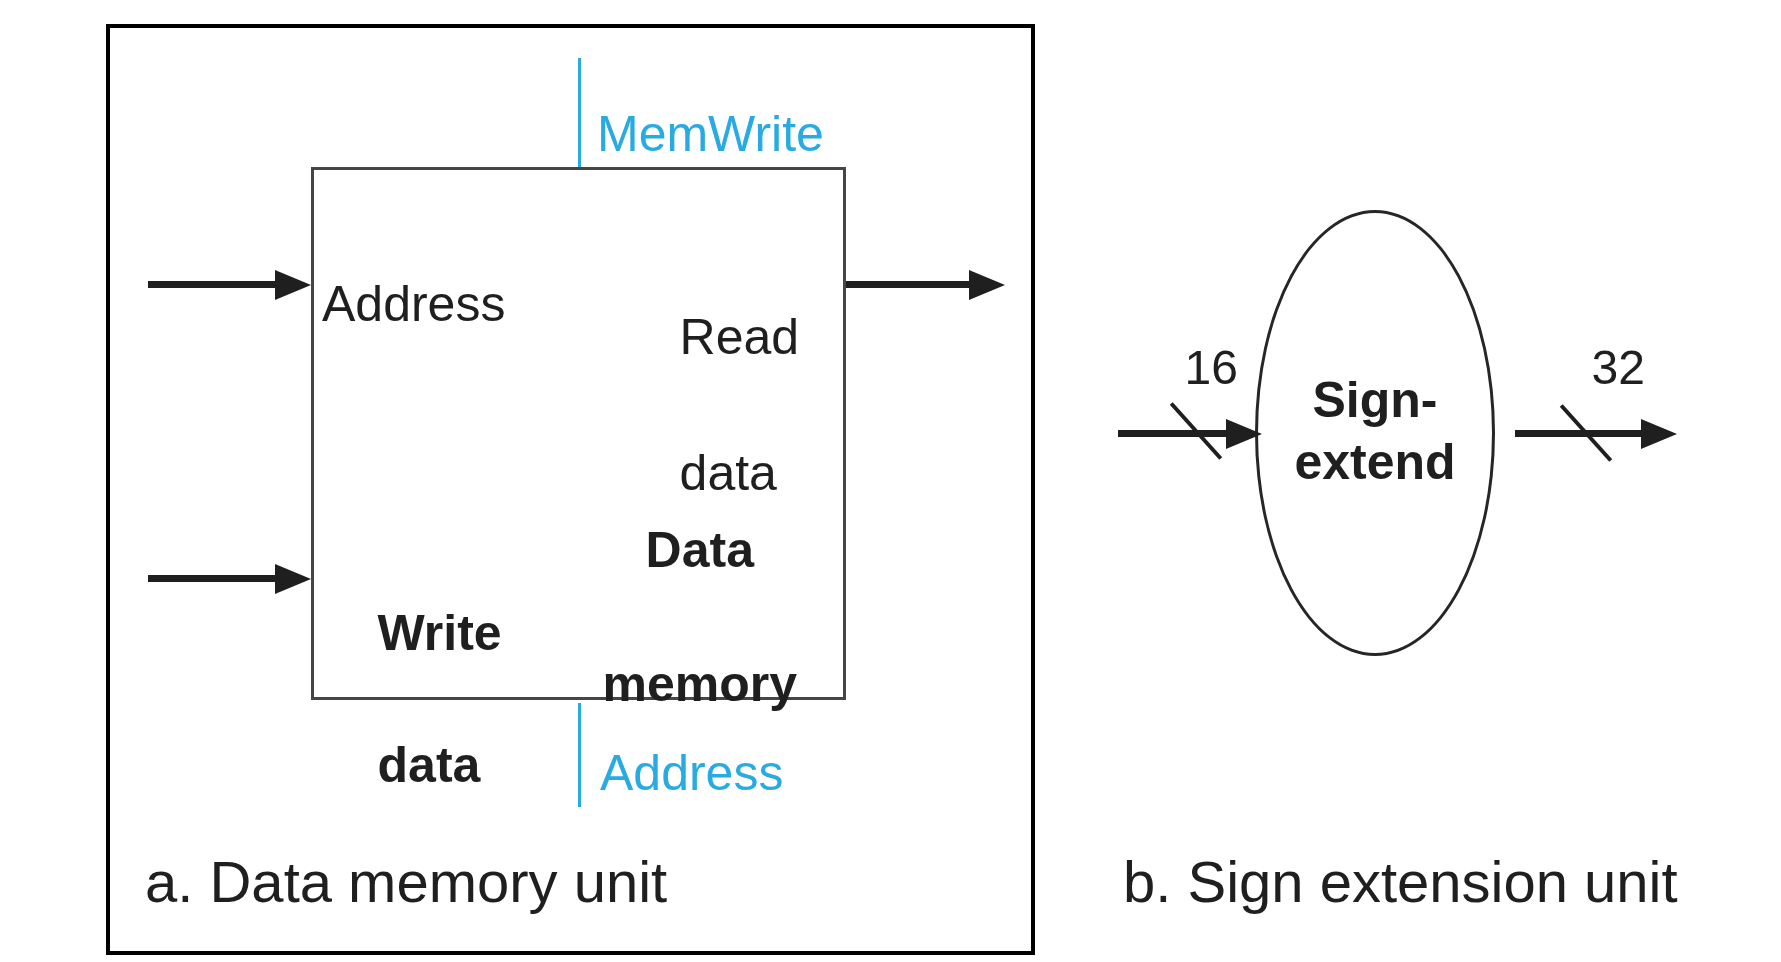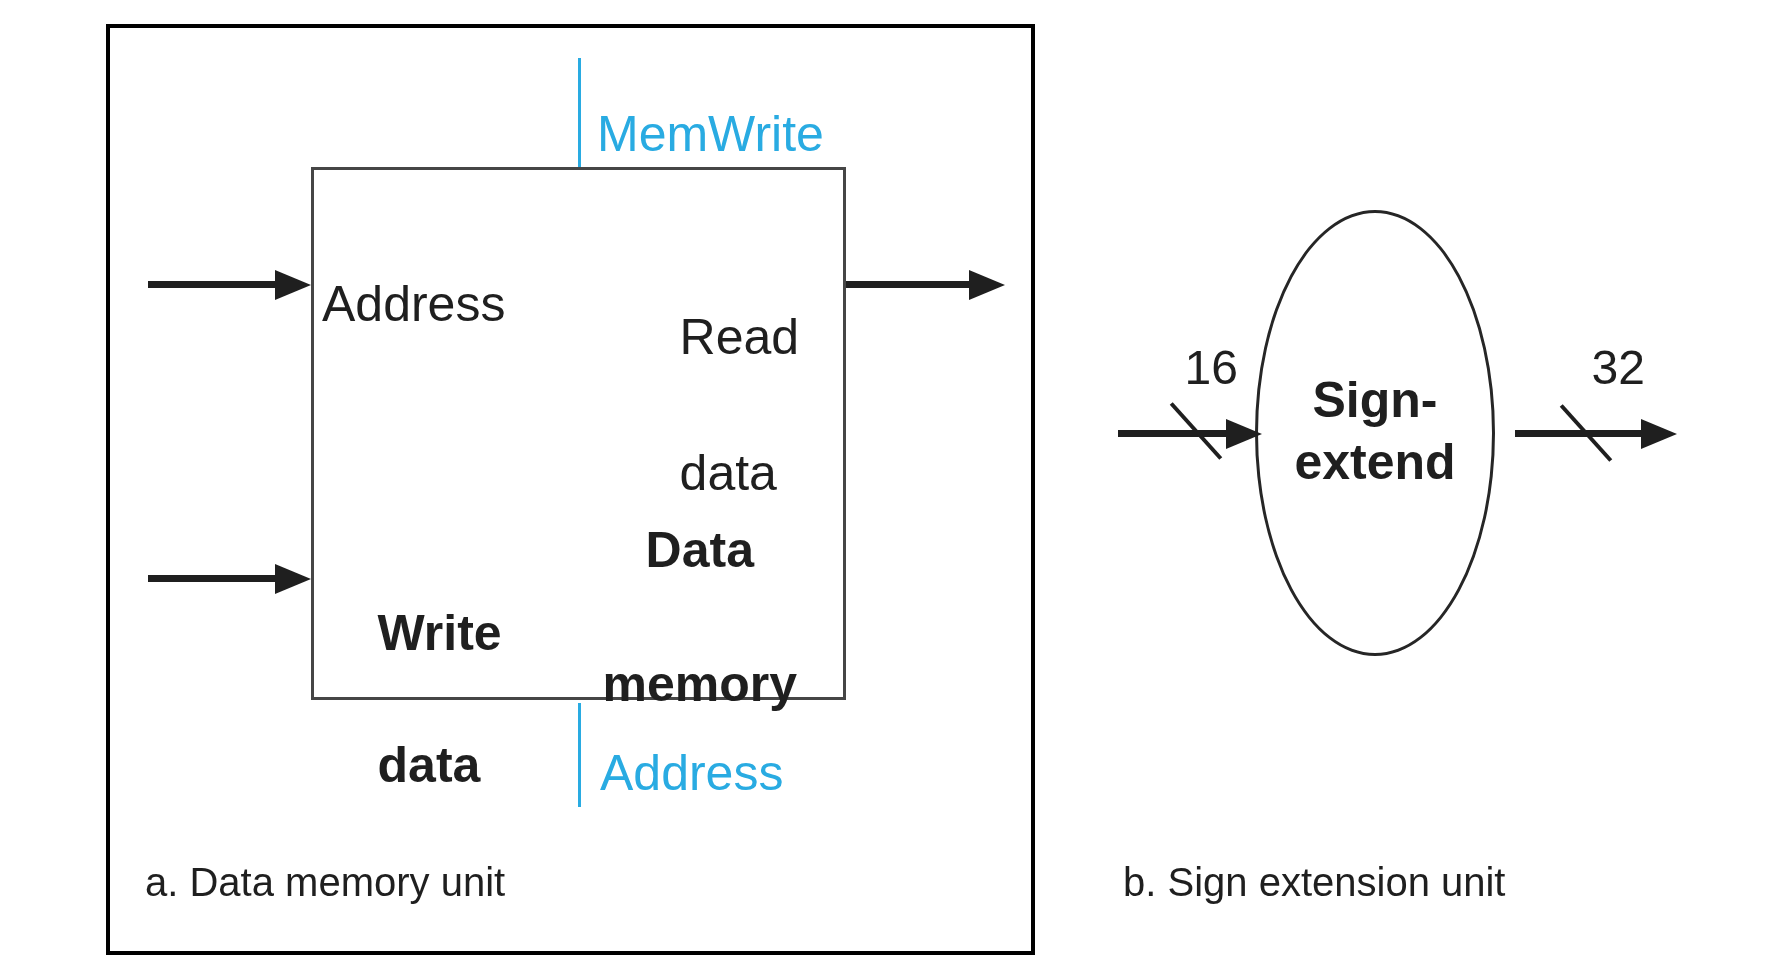--- a/index.html
+++ b/index.html
@@ -47,21 +47,21 @@
   }
   .ctrl-label { color: var(--accent); }
   .bold { font-weight: bold; }
 
   .lbl-memwrite { left: 597px; top: 86px; }
   .lbl-memread  { left: 600px; top: 725px; }
   .lbl-address  { left: 322px; top: 256px; }
   .lbl-readdata { left: 624px; top: 215px; width: 232px; text-align: left; line-height: 68px; }
   .lbl-datamem  { left: 512px; top: 430px; width: 320px; text-align: center; line-height: 67px; }
   .lbl-writedata{ left: 322px; top: 514px; line-height: 66px; font-weight: bold; }
-  .caption { font-size: 40px; line-height: 60px; }
+  .caption { font-size: 58px; line-height: 60px; }
   .caption-a { left: 145px; top: 852px; }
   .caption-b { left: 1123px; top: 852px; }
 
   
   .arrow {
     position: absolute;
     height: 7px;
     background: var(--ink);
   }
   .arrow::after {

